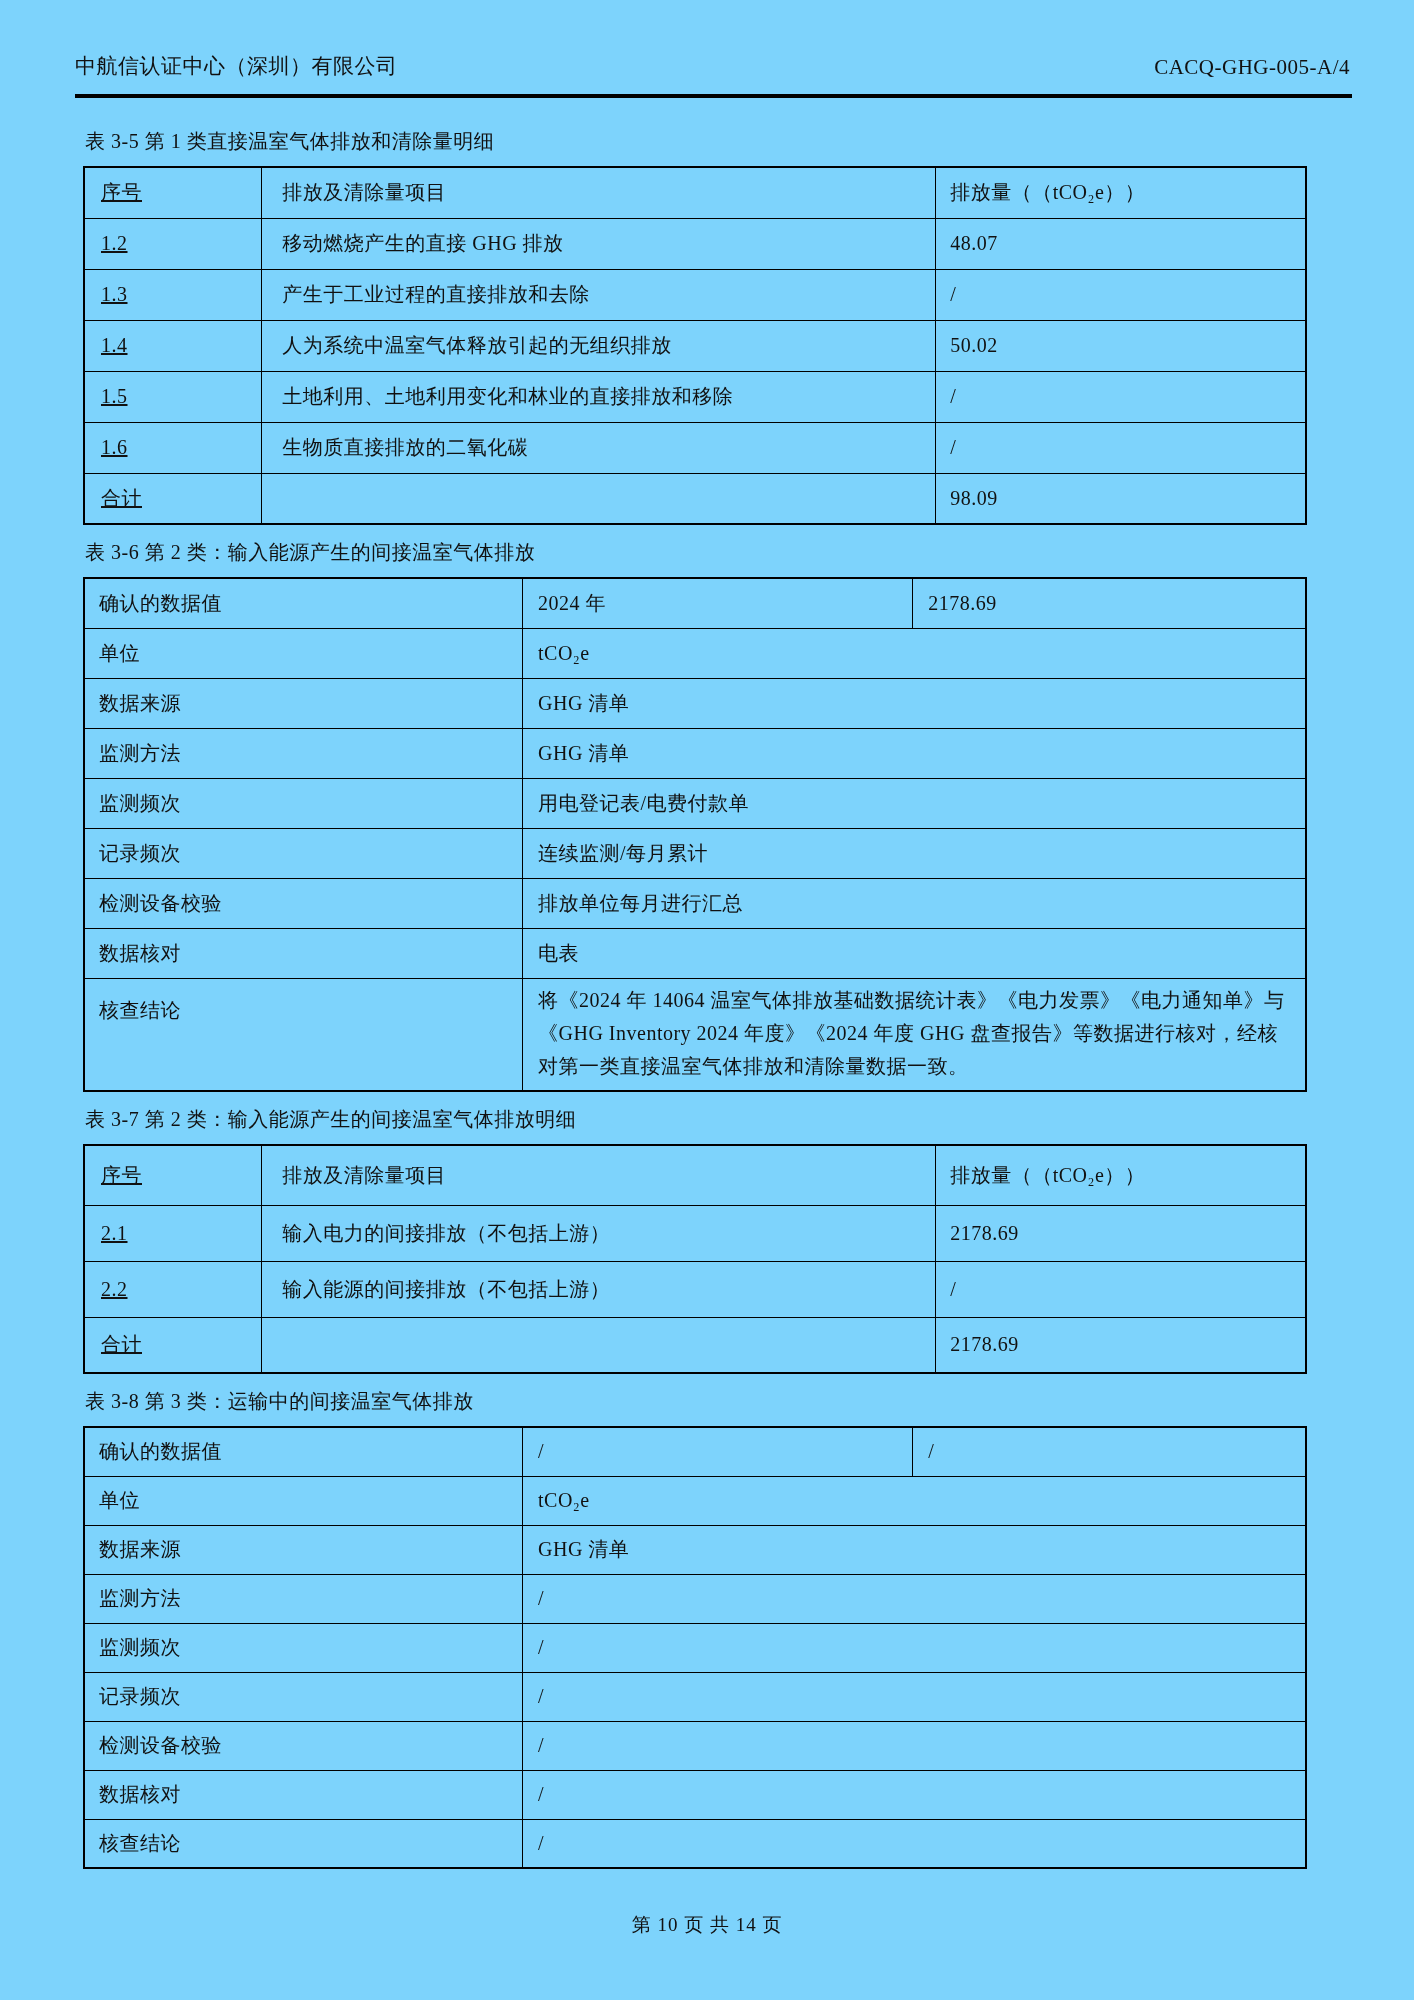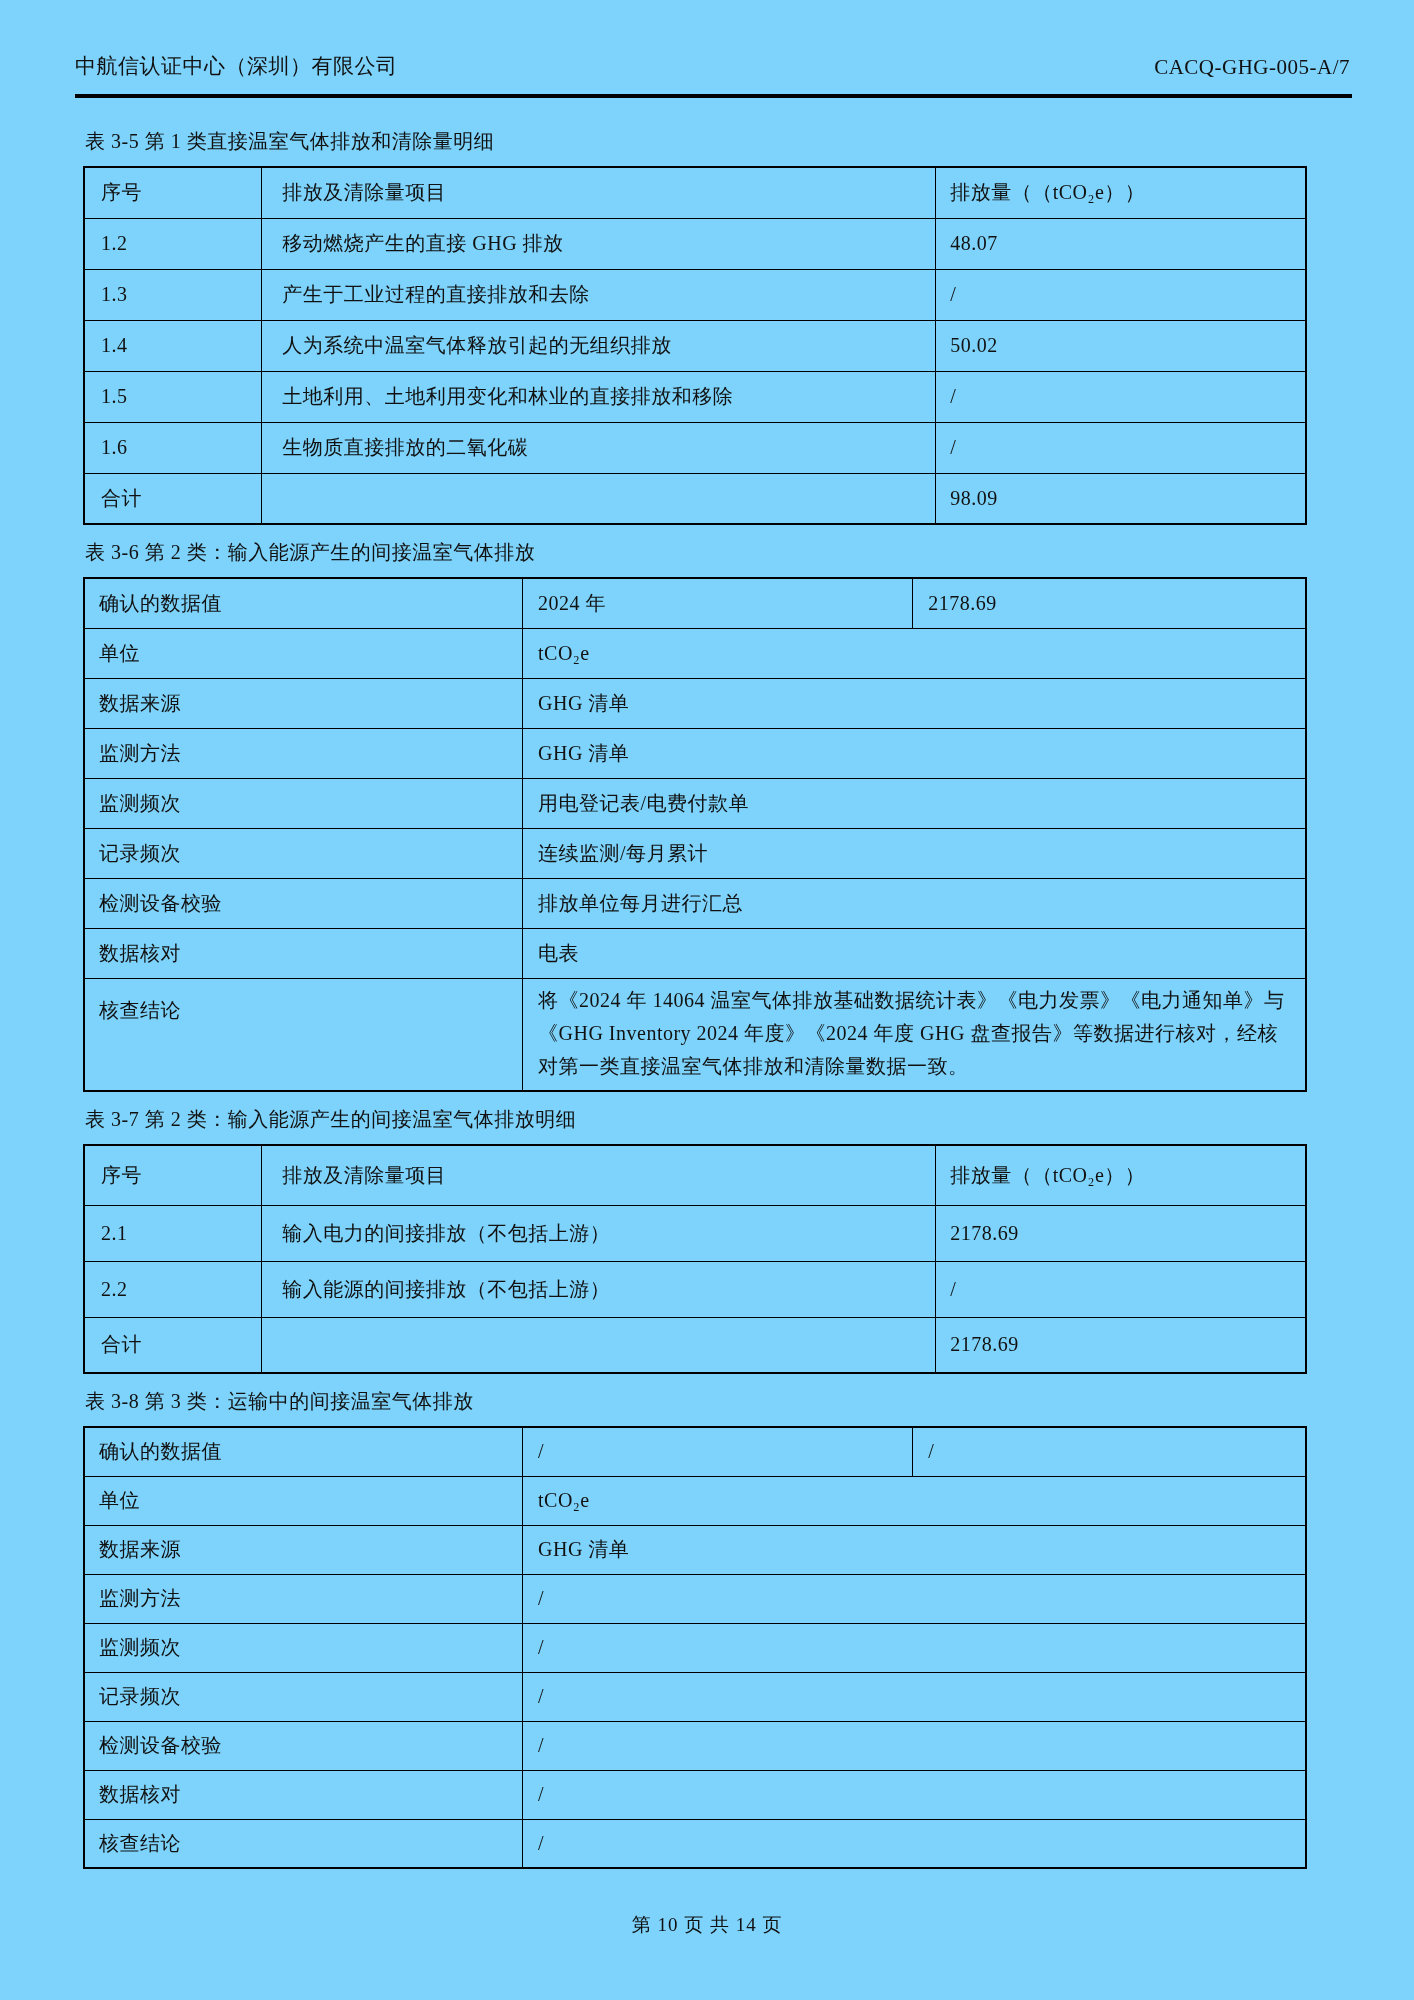--- a/index.html
+++ b/index.html
@@ -44,21 +44,21 @@
     font-size: 20px;
   }
   table.grid td {
     border: 1.5px solid #000;
     padding: 0 10px 0 16px;
     vertical-align: middle;
     overflow: hidden;
     letter-spacing: 0.5px;
   }
   
-  .t-detail .c-no   { width: 13.3%; }
+  .t-detail .c-no   { width: 13.3%; text-decoration: underline; }
   .t-detail .c-item { width: 56.4%; padding-left: 20px; }
   .t-detail .c-val  { width: 30.3%; padding-left: 14px; }
   .t-detail tr      { height: 51px; }
   .t-37 tr          { height: 56px; }
   .t-37 tr.hdr      { height: 60px; }
   
   .t-attr .c-label  { width: 33.8%; padding-left: 14px; }
   .t-attr .c-mid    { width: 29.8%; padding-left: 15px; }
   .t-attr .c-rest   { padding-left: 15px; }
   .t-attr tr        { height: 50px; margin-left: 29px; }
@@ -76,21 +76,21 @@
     letter-spacing: 1px;
   }
 </style>
 </head>
 <body>
 
 <div class="page">
 
   <div class="doc-header">
     <span>中航信认证中心（深圳）有限公司</span>
-    <span>CACQ-GHG-005-A/7</span>
+    <span>CACQ-GHG-005-A/4</span>
   </div>
 
   <p class="t-title first">表 3-5 第 1 类直接温室气体排放和清除量明细</p>
   <table class="grid t-detail">
     <tbody>
         <tr>
       <td class="c-no">序号</td>
       <td class="c-item">排放及清除量项目</td>
       <td class="c-val">排放量（（tCO₂e））</td>
     </tr>

